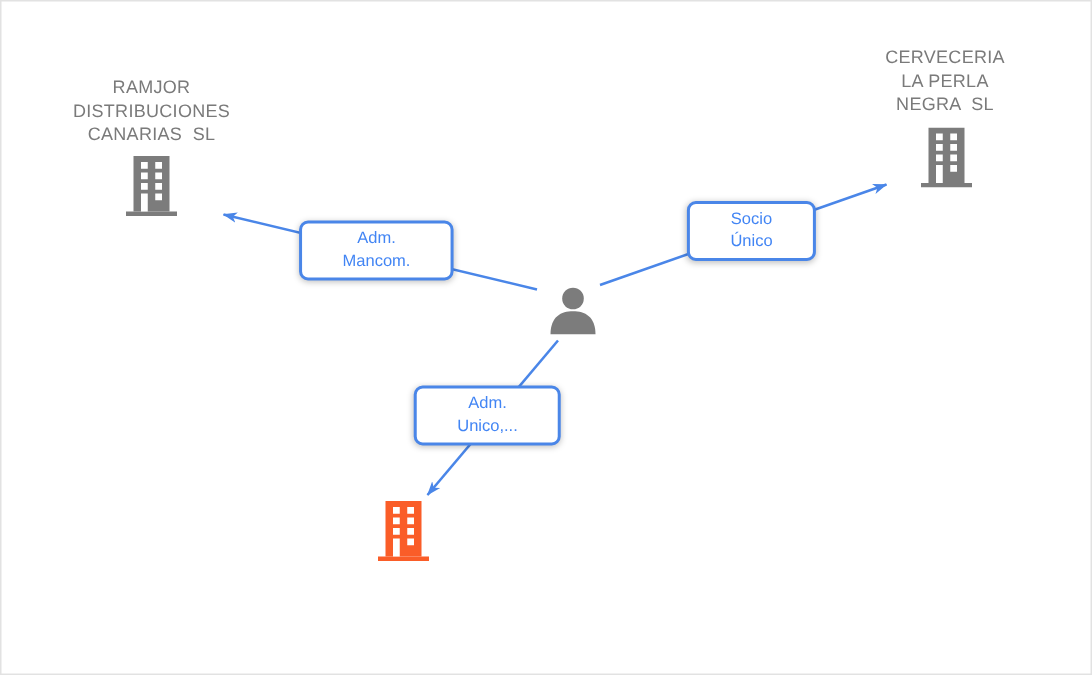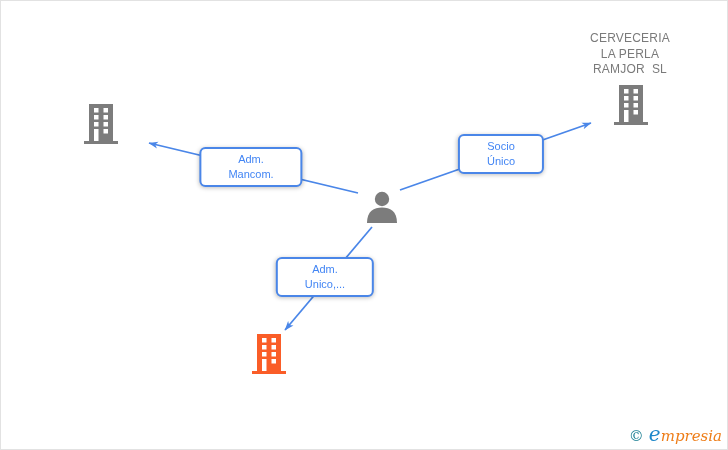--- a/index.html
+++ b/index.html
@@ -69,40 +69,43 @@
     <defs>
       <marker id="arrow" viewBox="0 0 10 8" markerWidth="10" markerHeight="8" refX="9" refY="4" orient="auto" markerUnits="userSpaceOnUse">
         <path d="M0,0.5 L9.5,4 L0,7.5 L2.6,4 Z" fill="#4a86e8"></path>
       </marker>
     </defs>
     <line x1="357" y1="192" x2="148" y2="142" stroke="#4a86e8" stroke-width="1.7" marker-end="url(#arrow)"></line>
     <line x1="399" y1="189" x2="590" y2="122" stroke="#4a86e8" stroke-width="1.7" marker-end="url(#arrow)"></line>
     <line x1="371" y1="226" x2="284" y2="329" stroke="#4a86e8" stroke-width="1.7" marker-end="url(#arrow)"></line>
   </svg>
 
+  <div class="node-label" style="left:100px;top:50px;">RAMJOR
+DISTRIBUCIONES
+CANARIAS  SL</div>
   <div class="node-icon" style="left:100px;top:103px;">
     <span>
       <svg width="34" height="40" viewBox="0 0 34 40">
         <rect class="gray-fill" x="5" y="0" width="24" height="37"></rect>
         <rect class="gray-fill" x="0" y="37" width="34" height="3"></rect>
         <rect class="win" x="10" y="4" width="4.5" height="4.5"></rect>
           <rect class="win" x="19.5" y="4" width="4.5" height="4.5"></rect>
         <rect class="win" x="10" y="11" width="4.5" height="4.5"></rect>
           <rect class="win" x="19.5" y="11" width="4.5" height="4.5"></rect>
         <rect class="win" x="10" y="18" width="4.5" height="4.5"></rect>
           <rect class="win" x="19.5" y="18" width="4.5" height="4.5"></rect>
         <rect class="win" x="19.5" y="25" width="4.5" height="4.5"></rect>
         <rect class="win" x="10" y="25" width="4.5" height="12"></rect>
       </svg>
     </span>
   </div>
 
   <div class="node-label" style="left:629px;top:30px;">CERVECERIA
 LA PERLA
-RAMJOR  SL</div>
+NEGRA  SL</div>
   <div class="node-icon" style="left:630px;top:84px;">
     <span>
       <svg width="34" height="40" viewBox="0 0 34 40">
         <rect class="gray-fill" x="5" y="0" width="24" height="37"></rect>
         <rect class="gray-fill" x="0" y="37" width="34" height="3"></rect>
         <rect class="win" x="10" y="4" width="4.5" height="4.5"></rect>
           <rect class="win" x="19.5" y="4" width="4.5" height="4.5"></rect>
         <rect class="win" x="10" y="11" width="4.5" height="4.5"></rect>
           <rect class="win" x="19.5" y="11" width="4.5" height="4.5"></rect>
         <rect class="win" x="10" y="18" width="4.5" height="4.5"></rect>
@@ -139,18 +142,14 @@
     </span>
   </div>
 
   <div class="rel-box" style="left:250px;top:166px;">Adm.
 Mancom.</div>
   <div class="rel-box" style="left:500px;top:153px;">Socio
 Único</div>
   <div class="rel-box" style="left:324px;top:276px;">Adm.
 Unico,...</div>
 
-  <div id="watermark">
-    <span class="copy">©</span>
-    <span class="brand-e">e</span><span class="brand-rest">mpresia</span>
-  </div>
 
 </div>
 
 </body></html>

